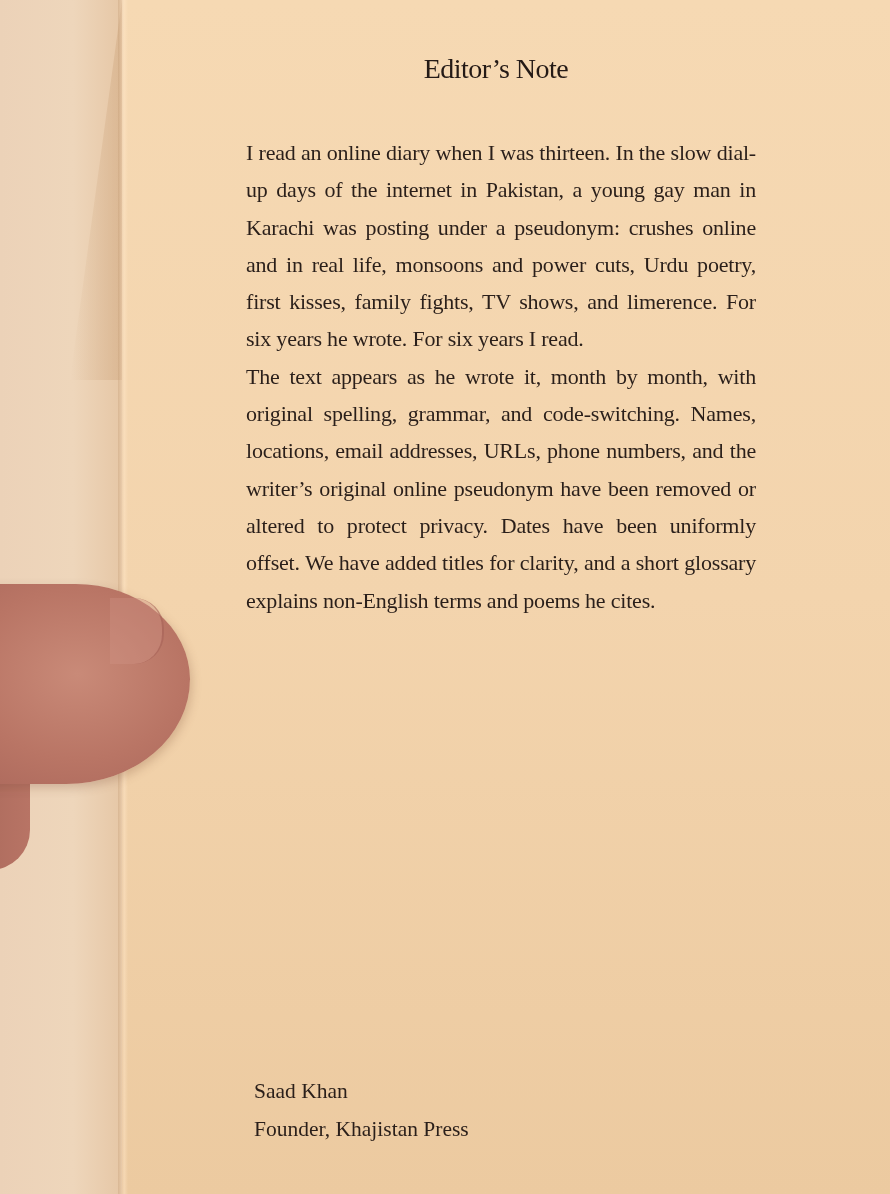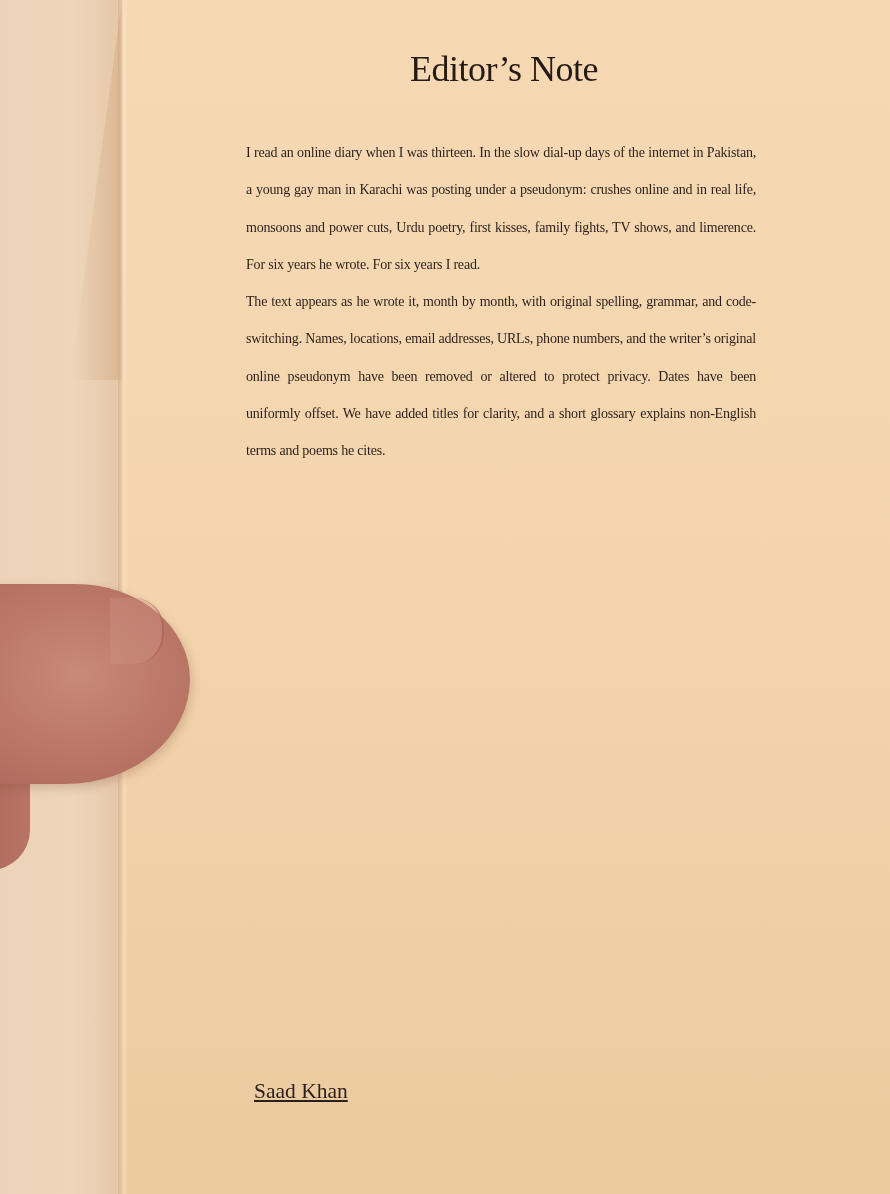--- a/index.html
+++ b/index.html
@@ -70,48 +70,48 @@
 
   .content {
     position: absolute;
     left: 246px; top: 0;
     width: 522px;
     font-family: "Liberation Serif", "DejaVu Serif", serif;
     color: #2a1f1a;
   }
   .title {
     position: absolute;
-    left: 8px; width: 500px;
+    left: 0; width: 500px;
     top: 44px;
     text-align: center;
-    font-size: 36px;
+    font-size: 28px;
     line-height: 50px;
     letter-spacing: -0.5px;
     color: #241a16;
   }
   .body {
     position: absolute;
     top: 134px; left: 0;
     width: 510px;
   }
   .para {
     margin: 0;
-    font-size: 14px;
+    font-size: 22px;
     line-height: 37.3px;
     text-align: justify;
     text-align-last: left;
     letter-spacing: -0.2px;
   }
   .signature {
     position: absolute;
     top: 1072px; left: 8px;
     font-size: 21.5px;
     line-height: 38px;
   }
-  .signature div { margin: 0; text-decoration: underline; }
+  .signature div { margin: 0; }
 </style>
 </head>
 <body>
 
 <div class="scene">
   <div class="left-page">
     <div class="left-page-shadow"></div>
   </div>
   <div class="right-page"></div>
   <div class="gutter"></div>
@@ -121,15 +121,16 @@
   <div class="thumbnail-nail"></div>
 
   <div class="content">
     <div class="title">Editor’s Note</div>
     <div class="body">
       <p class="para">I read an online diary when I was thirteen. In the slow dial-up days of the internet in Pakistan, a young gay man in Karachi was posting under a pseudonym: crushes online and in real life, monsoons and power cuts, Urdu poetry, first kisses, family fights, TV shows, and limerence. For six years he wrote. For six years I read.</p>
       <p class="para">The text appears as he wrote it, month by month, with original spelling, grammar, and code-switching. Names, locations, email addresses, URLs, phone numbers, and the writer’s original online pseudonym have been removed or altered to protect privacy. Dates have been uniformly offset. We have added titles for clarity, and a short glossary explains non-English terms and poems he cites.</p>
     </div>
     <div class="signature">
       <div>Saad Khan</div>
+      <div>Founder, Khajistan Press</div>
     </div>
   </div>
 </div>
 
 </body></html>

